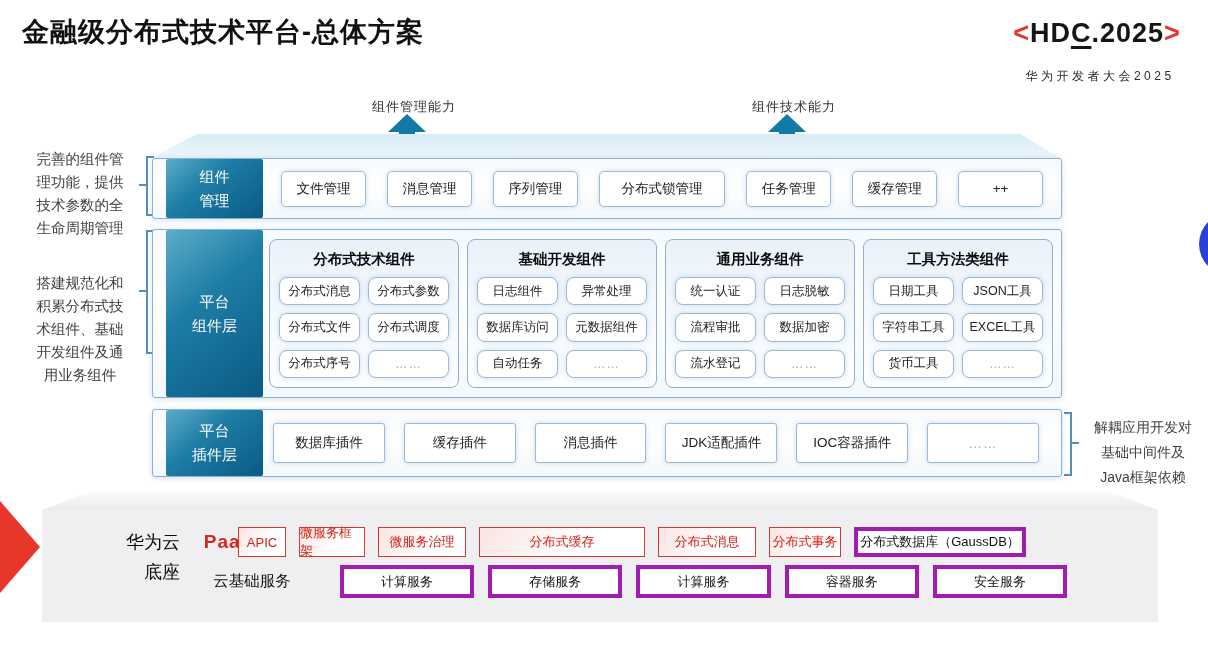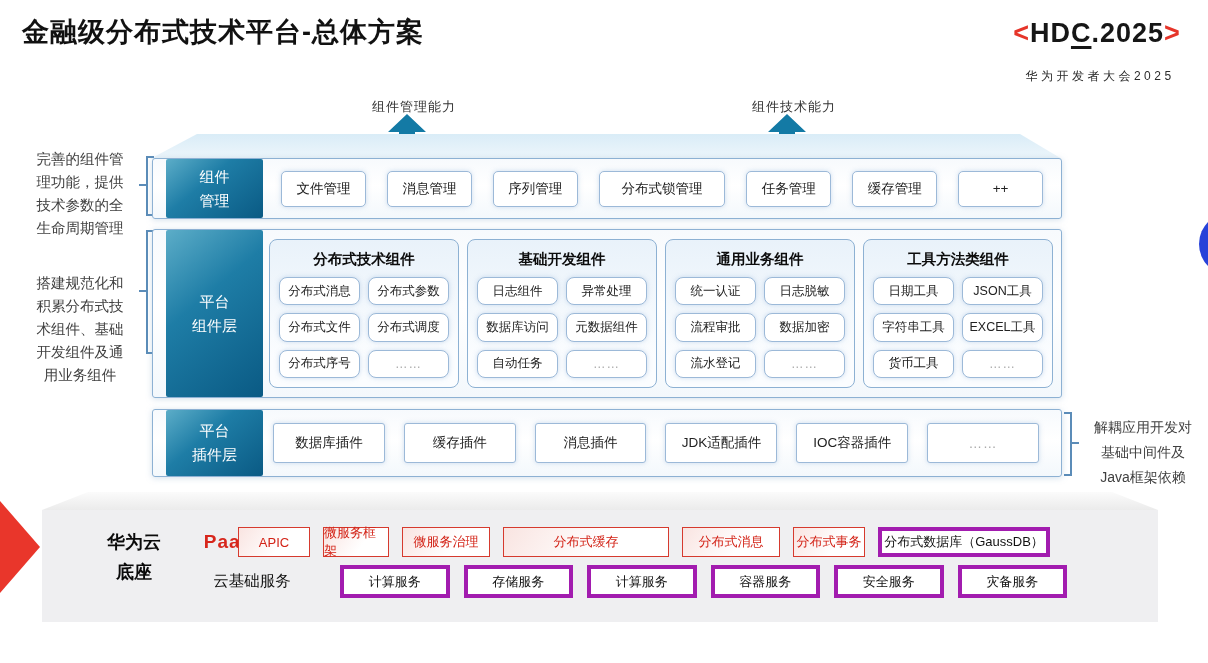--- a/index.html
+++ b/index.html
@@ -81,30 +81,30 @@
   
   .decor-circle{left:1199px;top:211px;width:70px;height:66px;border-radius:50%;background:#2742d9}
 
   
   .found-top{left:42px;top:492px;width:1116px;height:18px;
              background:linear-gradient(180deg,#fbfbfb,#ebebeb);
              clip-path:polygon(46px 0,1070px 0,100% 100%,0 100%)}
   .found-front{left:42px;top:510px;width:1116px;height:112px;background:#efeff1}
   .red-arrow{left:0;top:501px;width:40px;height:92px;background:#e9362b;
              clip-path:polygon(0 0,100% 50%,0 100%)}
-  .hw-label{left:88px;top:527px;width:92px;font-size:18px;font-weight:700;color:#0a0a0a;
-            line-height:30px;text-align:center;white-space:pre-line}
+  .hw-label{left:88px;top:527px;width:92px;font-size:18px;font-weight:400;color:#0a0a0a;
+            line-height:30px;text-align:right;white-space:pre-line}
   .paas-label{left:196px;top:531px;width:66px;font-size:19px;font-weight:800;color:#d7261c;
             text-align:center;letter-spacing:1px}
   .cloud-label{left:194px;top:571px;width:116px;font-size:15.5px;color:#111;text-align:center}
 
   .paas-row{left:238px;top:527px;height:30px;display:flex;gap:13px}
   .box-red{display:flex;align-items:center;justify-content:center;border:1px solid #d63a2e;
            color:#d32317;background:linear-gradient(125deg,#f9e4e1 0%,#ffffff 60%);font-size:13px}
-  .pr0{width:72px}.pr1{width:66px}.pr2{width:88px}.pr3{width:166px}.pr4{width:98px}.pr5{width:72px}
+  .pr0{width:48px}.pr1{width:66px}.pr2{width:88px}.pr3{width:166px}.pr4{width:98px}.pr5{width:72px}
   .box-plain{display:flex;align-items:center;justify-content:center;border:4px solid #a21caf;
              background:#fff;color:#111;font-size:13px;width:172px}
   .svc-row{left:340px;top:565px;width:727px;height:33px;display:flex;gap:14px}
   .svc-row .box-plain{flex:1;width:auto}
 </style>
 </head>
 <body>
 
 <div class="page">
 
@@ -244,16 +244,15 @@
   </div>
 
   <div class="abs cloud-label">云基础服务</div>
 
   <div class="abs svc-row">
     <div class="box-plain">计算服务</div>
     <div class="box-plain">存储服务</div>
     <div class="box-plain">计算服务</div>
     <div class="box-plain">容器服务</div>
     <div class="box-plain">安全服务</div>
-    <div class="box-plain">灾备服务</div>
   </div>
 
 </div>
 
 </body></html>

